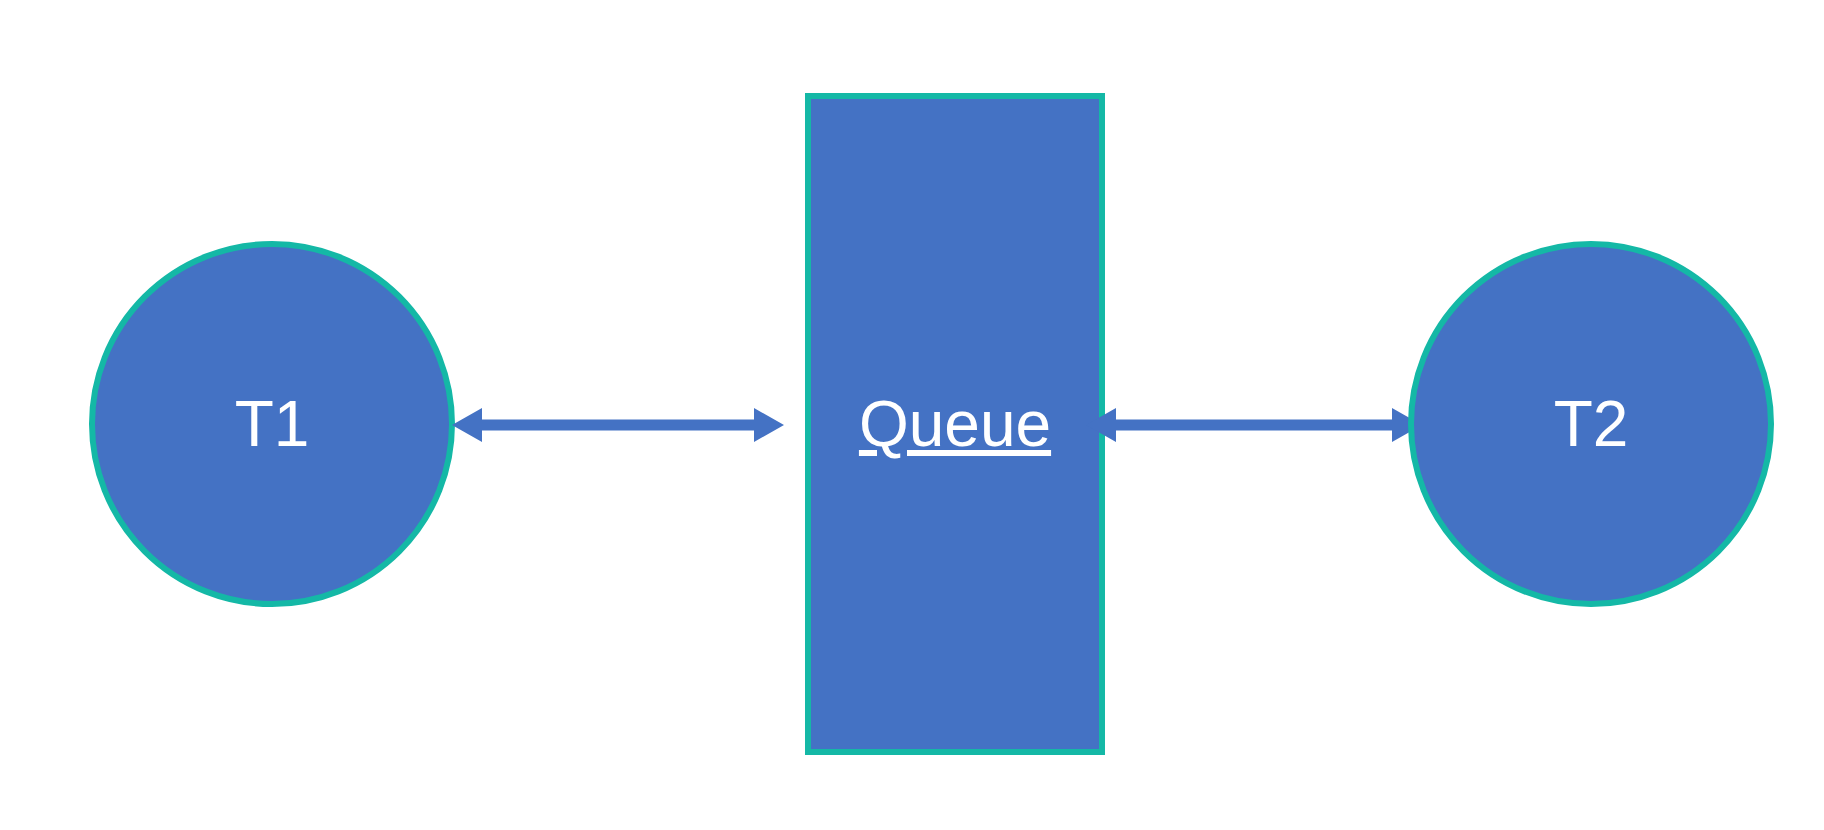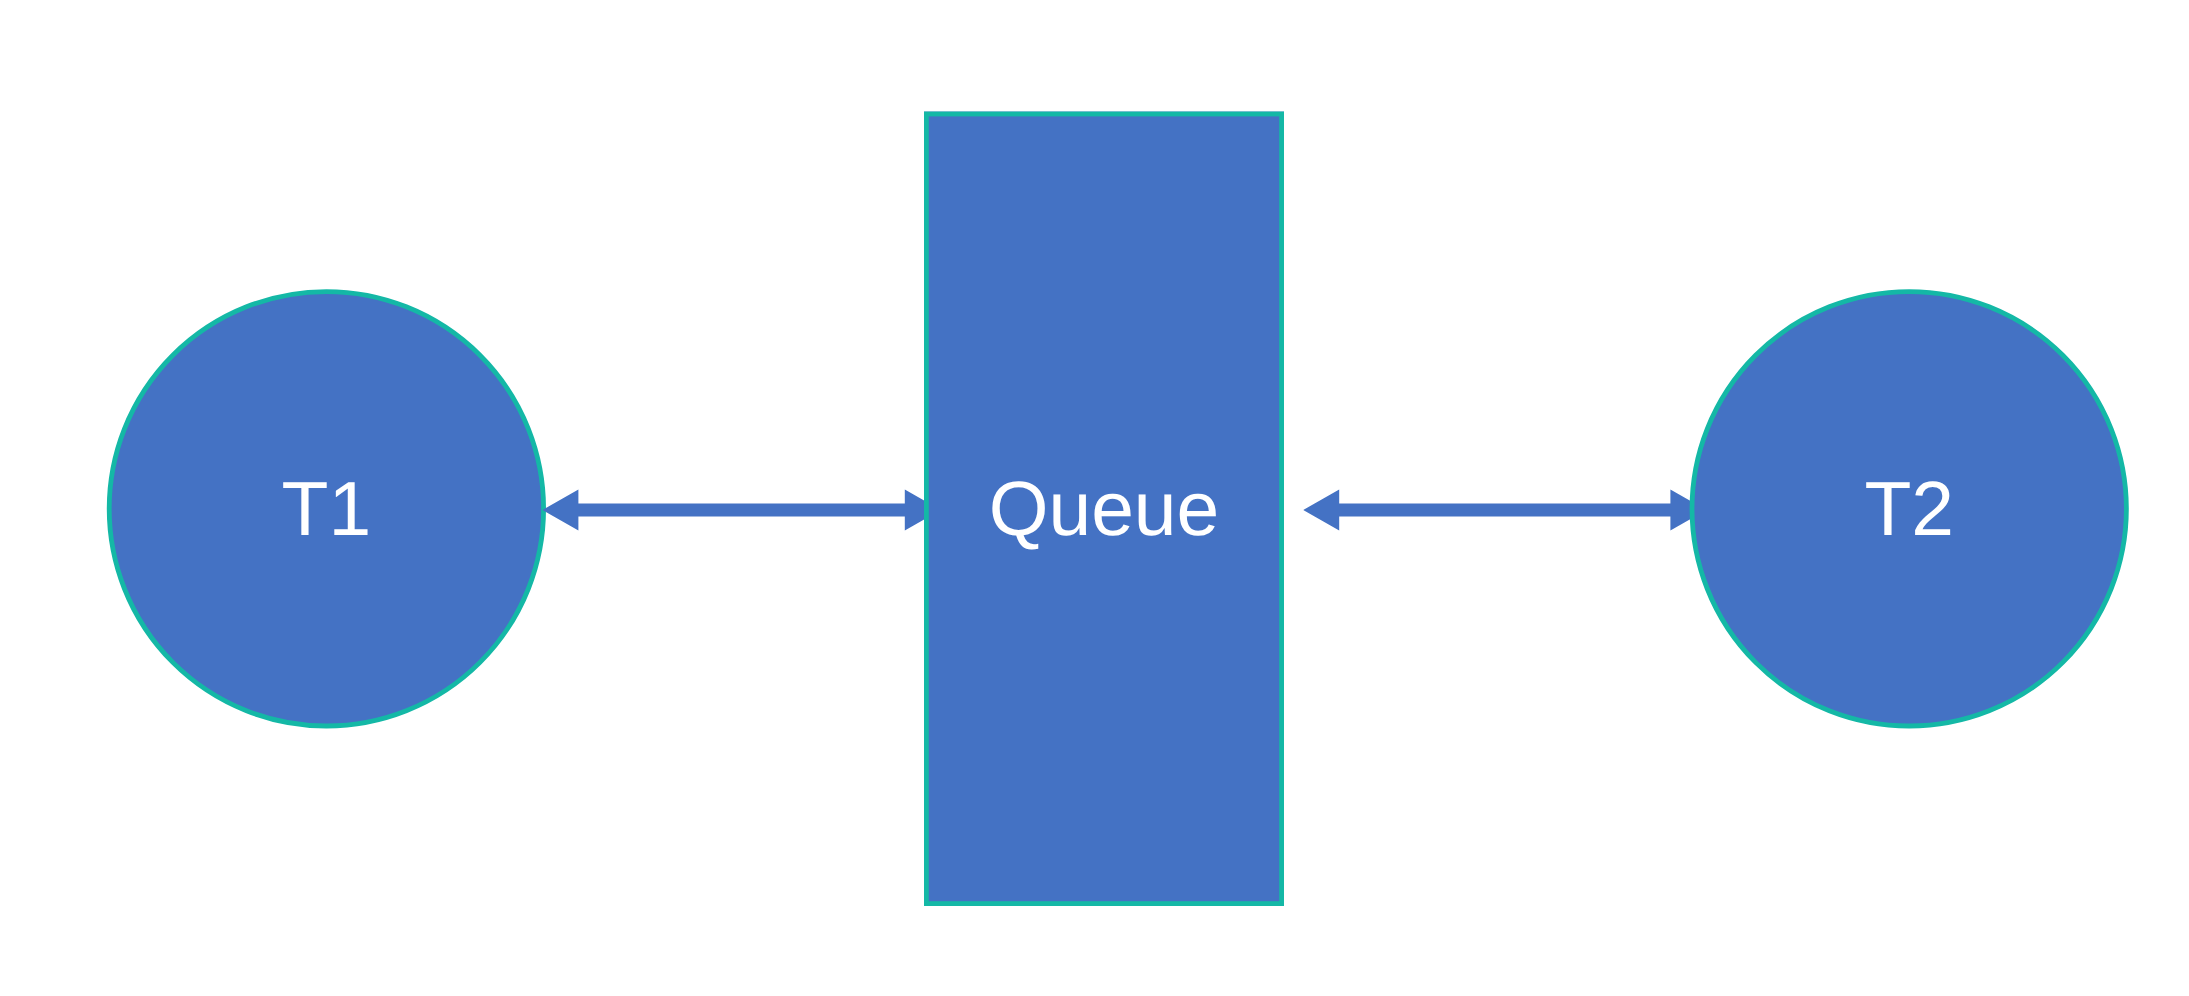--- a/index.html
+++ b/index.html
@@ -14,43 +14,44 @@
     height: 830px;
     background: #ffffff;
     overflow: hidden;
   }
   .node {
     position: absolute;
     display: flex;
     align-items: center;
     justify-content: center;
     background: #4472C4;
-    border: 4px solid #14b8a6;
+    border: 6px solid #14b8a6;
     box-sizing: border-box;
     color: #ffffff;
     font-size: 64px;
     line-height: 1;
   }
   .node .label {
     color: #ffffff;
     white-space: nowrap;
   }
   .circle {
     width: 366px;
     height: 366px;
     border-radius: 50%;
     top: 241px;
   }
   .circle.t1 { left: 89px; }
   .circle.t2 { left: 1408px; }
   .rect {
-    left: 770px;
+    left: 805px;
     top: 93px;
     width: 300px;
     height: 662px;
+    text-decoration: underline;
   }
   .arrow {
     position: absolute;
     top: 407px;
     height: 36px;
   }
   .arrow.left  { left: 452px;  width: 332px; }
   .arrow.right { left: 1086px; width: 336px; }
   .arrow svg { display: block; width: 100%; height: 100%; }
   .arrow polygon { fill: #4472C4; }

